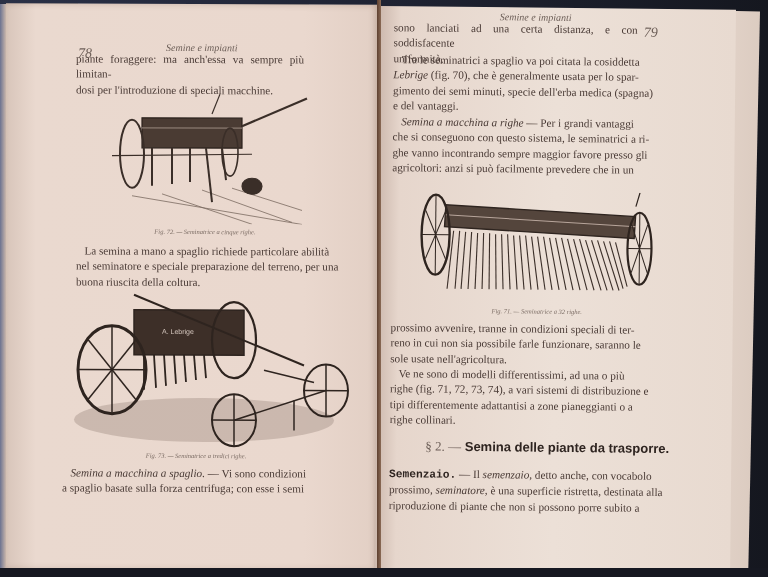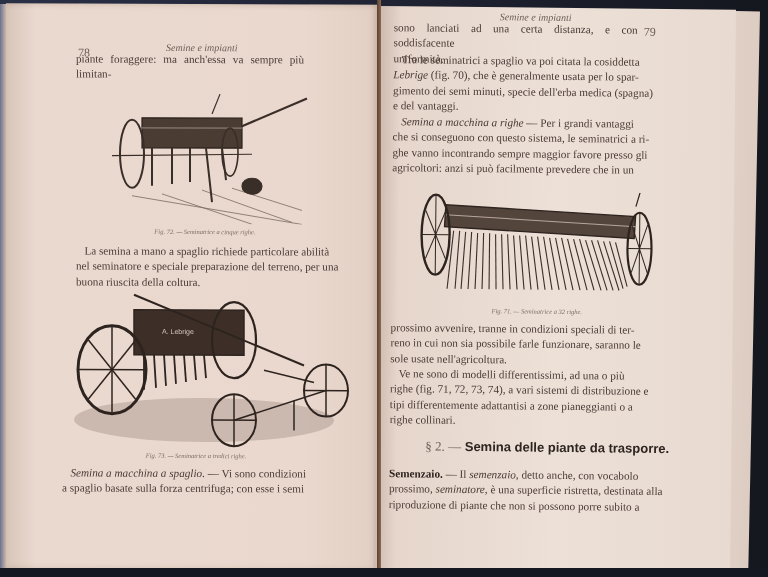--- a/index.html
+++ b/index.html
@@ -30,43 +30,44 @@
   }
   .page-right-under {
     position:absolute; left:690px; top:10px; width:70px; height:560px;
     background:linear-gradient(90deg,#e8d9cf,#dcccc1);
     transform:rotate(1.2deg); transform-origin:top left;
   }
   .gutter { position:absolute; left:377px; top:0; width:4px; height:577px; background:linear-gradient(90deg,#5e4030,#8a6a55); }
   .bottom-shadow { position:absolute; left:0; top:568px; width:768px; height:9px; background:#161821; }
 
   .runhead { position:absolute; font-size:10px; font-style:italic; color:#6d5f58; }
-  .pagenum { position:absolute; font-size:12px; color:#6d5f58; }
+  .pagenum { position:absolute; font-size:14px; color:#6d5f58;font-style:italic; }
   .para { position:absolute; font-size:11.2px; line-height:15.4px; color:#4a3b36; margin:0; text-align:justify; }
   .para i { font-style:italic; }
   .caption { position:absolute; font-size:6.5px; font-style:italic; color:#7a6b63; text-align:center; }
   .section-title { position:absolute; font-family:"Liberation Sans","DejaVu Sans",sans-serif; font-weight:bold; font-size:13px; color:#2e2420; }
   .section-title .sec { font-family:"Liberation Serif",serif; font-weight:normal; color:#6d5f58; }
-  .bold-lead { font-family:Liberation Serif, serif; font-weight:bold; color:#2e2420; }
+  .bold-lead { font-family:Liberation Mono, monospace; font-weight:bold; color:#2e2420; }
   .figure { position:absolute; }
   .figure svg { display:block; width:100%; height:100%; }
 </style>
 </head>
 <body>
 
 <div class="bg-dark"></div>
 <div class="page-left-edge"></div>
 <div class="page-right-under"></div>
 
 <div class="page page-left">
   <div class="pagenum" style="left:72px;top:42px;">78</div>
   <div class="runhead" style="left:160px;top:38px;">Semine e impianti</div>
 
   <p class="para" style="left:70px;top:48px;width:228px;">
     <span>piante foraggere: ma anch'essa va sempre più limitan-</span><br>
+    <span>dosi per l'introduzione di speciali macchine.</span>
   </p>
 
   <div class="figure" style="left:96px;top:82px;width:208px;height:138px;">
     <svg viewBox="0 0 208 138">
       <g stroke="#3a2e28" fill="none" stroke-width="1.2">
         <line x1="30" y1="110" x2="200" y2="138" stroke-width="0.8" stroke="#7a6a60"></line>
         <line x1="60" y1="108" x2="150" y2="138" stroke-width="0.8" stroke="#7a6a60"></line>
         <line x1="100" y1="104" x2="190" y2="136" stroke-width="0.8" stroke="#7a6a60"></line>
         <line x1="130" y1="102" x2="200" y2="124" stroke-width="0.8" stroke="#7a6a60"></line>
         <rect x="40" y="32" width="100" height="30" fill="#4a3b33" stroke="#2a211c"></rect>

